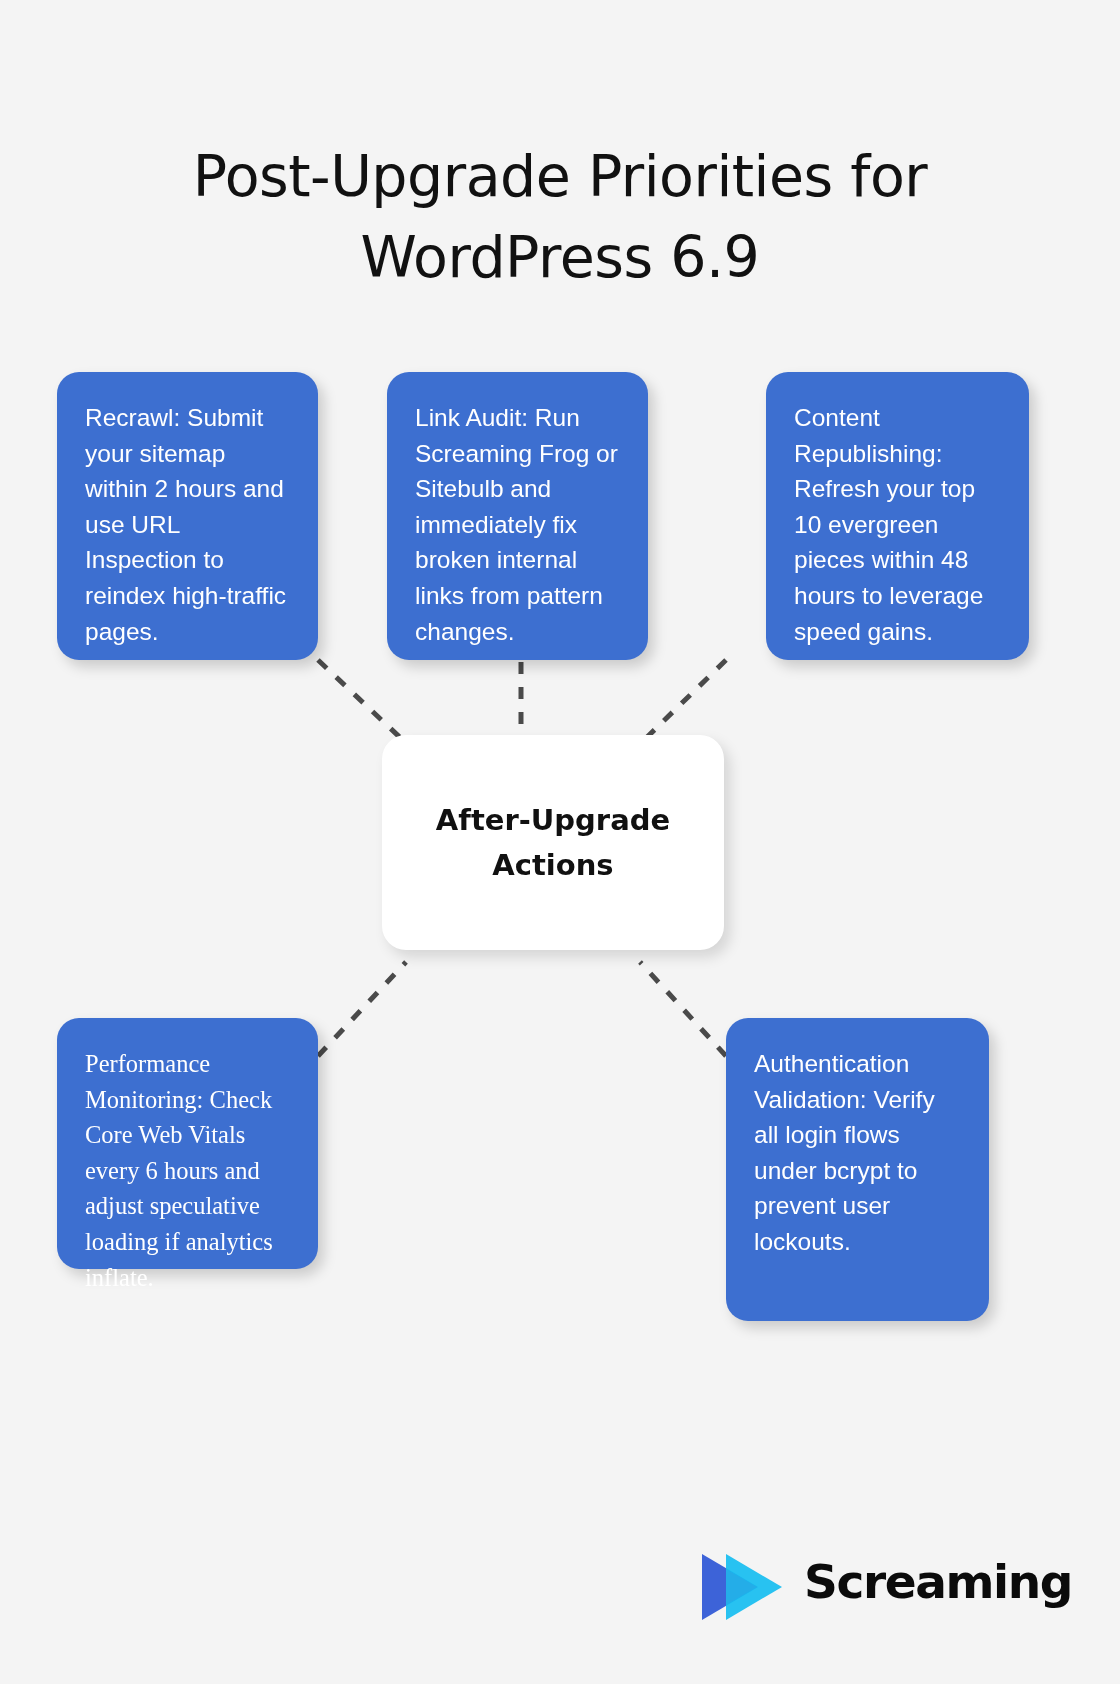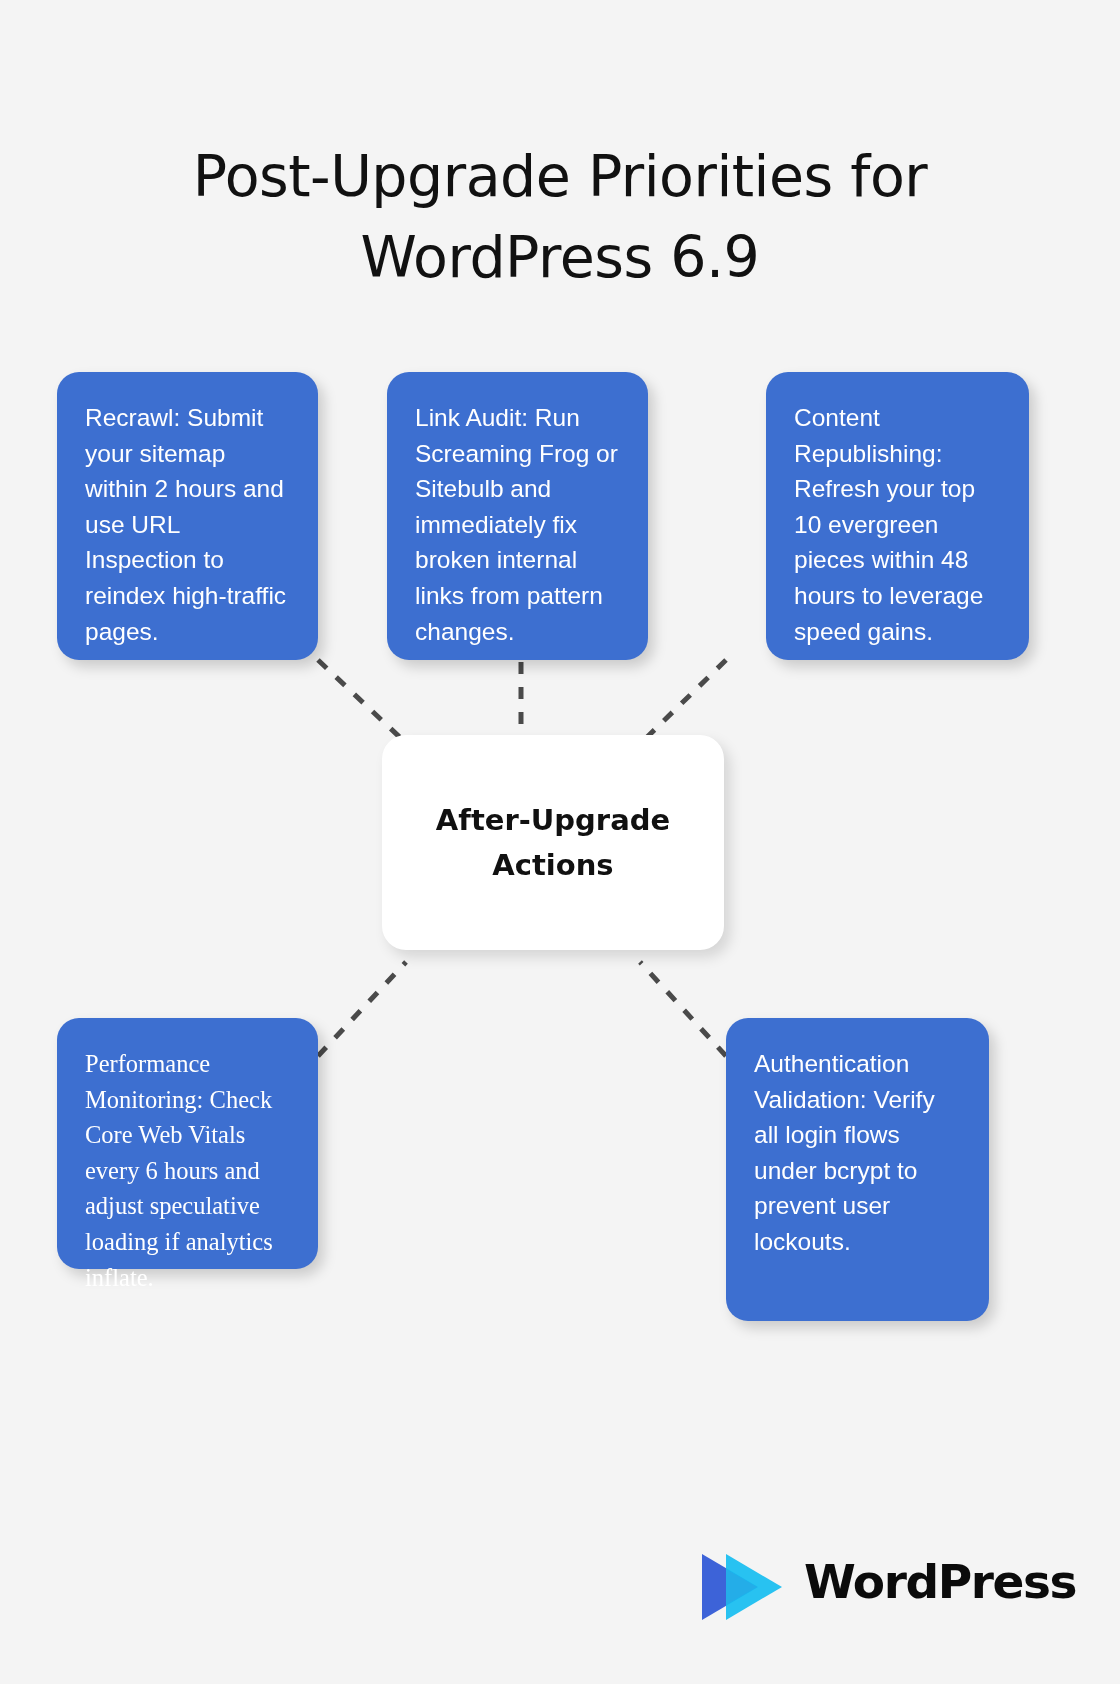--- a/index.html
+++ b/index.html
@@ -157,16 +157,16 @@
   <div class="center-node">
     <span class="center-label">After-Upgrade Actions</span>
   </div>
 
   <div class="logo">
     <svg class="logo-mark" viewBox="0 0 96 70" width="96" height="70" aria-hidden="true">
       <polygon points="2,2 2,68 58,35" fill="#3d63d8"></polygon>
       <polygon points="26,2 26,68 82,35" fill="#16bdf0" opacity="0.92"></polygon>
       <polygon points="26,17 26,53 57,35" fill="#2ea6e4" opacity="0.55"></polygon>
     </svg>
-    <span class="logo-word">WordPress</span>
+    <span class="logo-word">Screaming</span>
   </div>
 
 </div>
 
 </body></html>

